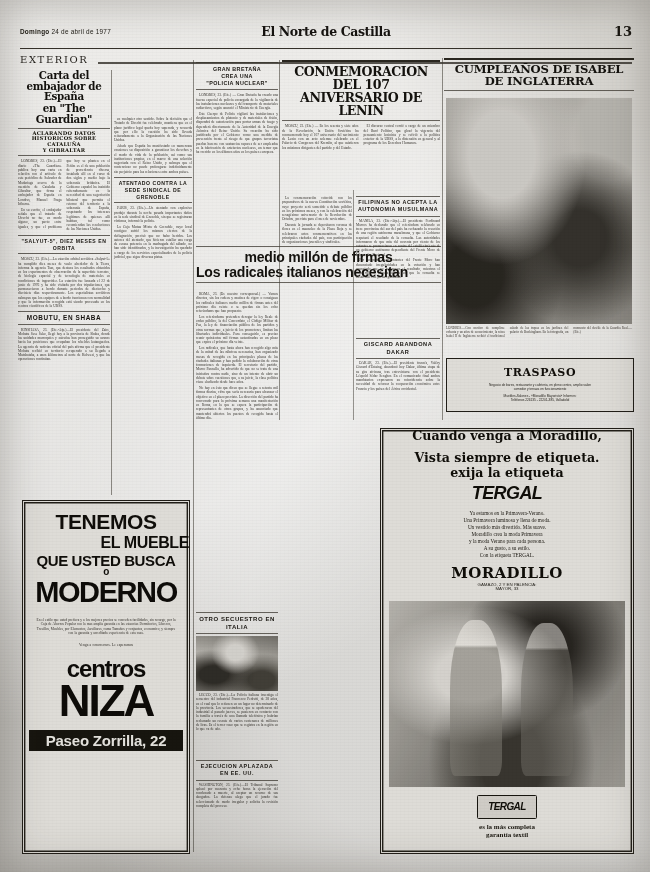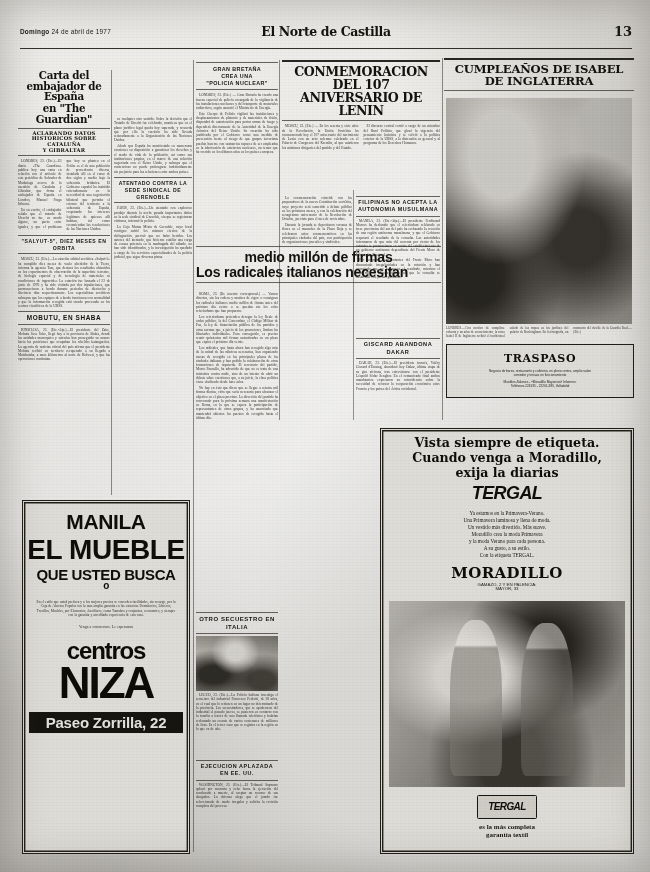--- a/index.html
+++ b/index.html
@@ -130,20 +130,24 @@
   <div class="masthead">
     <div class="mh-date">
       <b>Domingo</b>
       <span>24 de abril de 1977</span>
     </div>
     <div class="mh-title">El Norte de Castilla</div>
     <div class="mh-page">13</div>
   </div>
   <div class="rule-top"></div>
 
+  <div class="sec">
+    <div class="sec-label">EXTERIOR</div>
+    <div class="sec-rule"></div>
+  </div>
 
   <div class="col" style="left:18px;top:70px;width:92px;">
     <div class="h-serif" style="font-size:10.3px;letter-spacing:-.3px;">Carta del embajador de España</div>
     <div class="h-serif" style="font-size:10.3px;letter-spacing:-.3px;margin-top:1px;">en "The Guardian"</div>
     <div class="hr-thin" style="margin:3px 0 2px;"></div>
     <div class="subhead" style="font-size:5.2px;letter-spacing:.2px;">ACLARANDO DATOS HISTORICOS SOBRE CATALUÑA</div>
     <div class="subhead" style="font-size:5.2px;letter-spacing:.2px;">Y GIBRALTAR</div>
     <div class="hr-thin" style="margin:2px 0 3px;"></div>
 
     <div class="body-txt k2" style="width:92px;">
@@ -271,50 +275,51 @@
   </div>
 
   <div class="photo ph-a" style="left:446px;top:98px;width:186px;height:226px;">
     <div class="halftone"></div>
   </div>
 
   <div class="col" style="left:446px;top:327px;width:186px;">
     <div class="cap" style="column-count:3;column-gap:5px;">LONDRES.—Con motivo de cumplirse ochenta y un años de su nacimiento, la reina Isabel II de Inglaterra recibió el tradicional saludo de las tropas en los jardines del palacio de Buckingham. En la fotografía, un momento del desfile de la Guardia Real.—(Efe.)</div>
   </div>
 
-  <div class="adbox" style="left:446px;top:344px;width:186px;height:52px;">
+  <div class="adbox" style="left:446px;top:358px;width:186px;height:52px;">
     <div class="traspaso" style="font-size:11px;margin-top:7px;">TRASPASO</div>
     <div class="tiny" style="margin-top:4px;padding:0 5px;">Negocio de bares, restaurante y cafeteria, en pleno centro, amplio salon</div>
     <div class="tiny" style="padding:0 5px;">comedor y terraza en funcionamiento</div>
     <div class="tiny" style="margin-top:3px;padding:0 5px;">Muebles-Salones - «Moradillo Mayorista» Informes:</div>
     <div class="tiny" style="padding:0 5px;">Teléfonos 226135 - 22201-385, Valladolid</div>
   </div>
 
   <div class="adbox dbl" style="left:22px;top:500px;width:166px;height:352px;">
-    <div class="niza-l1" style="font-size:21px;margin-top:9px;">MANILA</div>
-    <div class="niza-l1" style="font-size:28px;">EL MUEBLE</div>
+    <div class="niza-l1" style="font-size:21px;margin-top:9px;">TENEMOS</div>
+    <div class="niza-l1" style="font-size:16px;text-align:right;">EL MUEBLE</div>
     <div class="niza-l1" style="font-size:15px;">QUE USTED BUSCA</div>
     <div class="niza-l1" style="font-size:10px;margin-top:-3px;">o</div>
+    <div class="niza-moderno" style="font-size:29px;margin-top:-1px;">MODERNO</div>
 
     <div class="body-txt" style="width:140px;margin:9px auto 0;font-size:3.5px;line-height:4.4px;text-align:center;">
       <p style="text-indent:0">En el estilo que usted prefiera y a los mejores precios se conceden facilidades, sin recargo, por la Caja de Ahorros Popular con la mas amplia garantia en las estancias Dormitorios, Libreros, Tresillos, Muebles, por Elementos, Auxiliares, cama Tamaños y conjuntos, economico, y siempre con la garantia y acreditada experiencia de esta casa.</p>
     </div>
     <div class="body-txt" style="width:140px;margin:7px auto 0;font-size:3.8px;text-align:center;">
       <p style="text-indent:0">Venga a conocernos. Le esperamos</p>
     </div>
 
     <div class="niza-word" style="font-size:24px;margin-top:8px;letter-spacing:-1.2px;">centros</div>
     <div class="niza-word" style="font-size:44px;margin-top:-7px;letter-spacing:-2px;">NIZA</div>
     <div class="niza-bar" style="font-size:15px;margin:4px 6px 0;padding:2px 16px;">Paseo Zorrilla, 22</div>
   </div>
 
   <div class="adbox dbl" style="left:380px;top:428px;width:252px;height:424px;">
+    <div class="tergal-head" style="font-size:12.6px;">Cuando venga a Moradillo,</div>
     <div class="tergal-head" style="font-size:12.6px;margin-top:7px;">Vista siempre de etiqueta.</div>
-    <div class="tergal-head" style="font-size:12.6px;">Cuando venga a Moradillo,</div>
-    <div class="tergal-head" style="font-size:12.6px;">exija la diarias</div>
+    <div class="tergal-head" style="font-size:12.6px;">exija la etiqueta</div>
     <div class="tergal-logo" style="font-size:18px;margin-top:2px;">TERGAL</div>
 
     <div style="margin-top:6px;padding:0 10px;">
       <div class="tergal-body" style="font-size:5.2px;line-height:7px;">Ya estamos en la Primavera-Verano.</div>
       <div class="tergal-body" style="font-size:5.2px;line-height:7px;">Una Primavera luminosa y llena de moda.</div>
       <div class="tergal-body" style="font-size:5.2px;line-height:7px;">Un vestido más divertido. Más suave.</div>
       <div class="tergal-body" style="font-size:5.2px;line-height:7px;">Moradillo crea la moda Primavera</div>
       <div class="tergal-body" style="font-size:5.2px;line-height:7px;">y la moda Verano para cada persona.</div>
       <div class="tergal-body" style="font-size:5.2px;line-height:7px;">A su gusto, a su estilo.</div>
       <div class="tergal-body" style="font-size:5.2px;line-height:7px;">Con la etiqueta TERGAL.</div>

